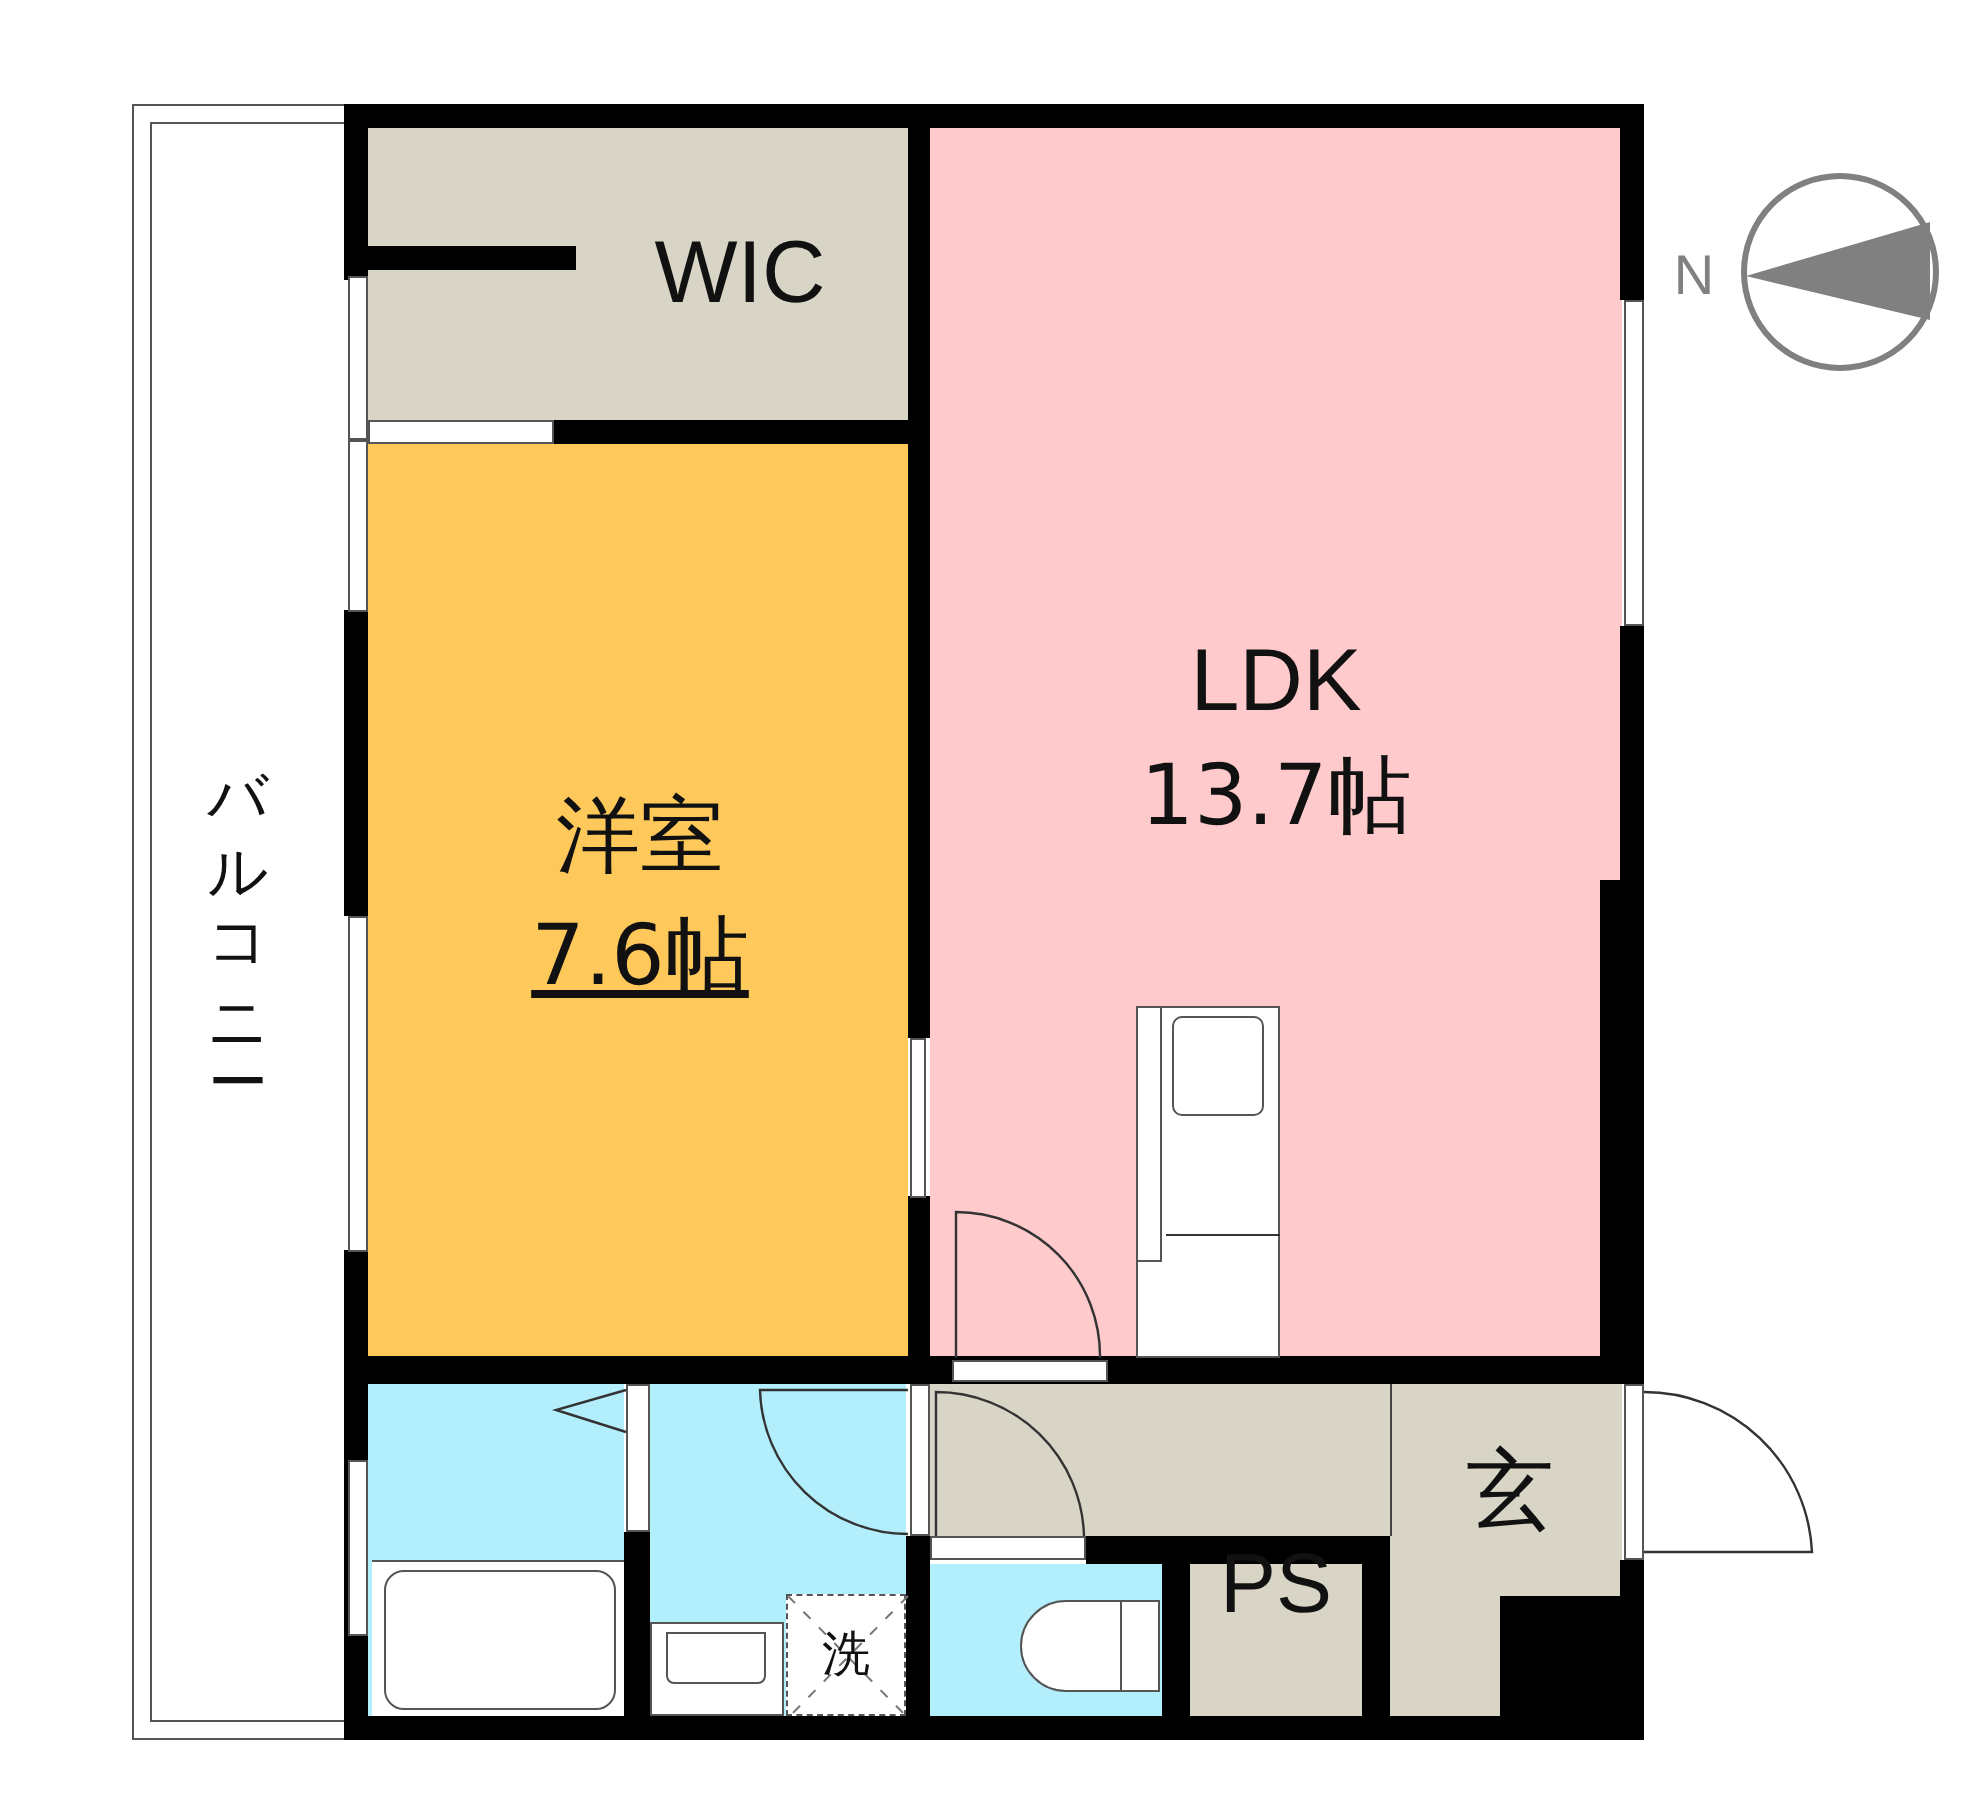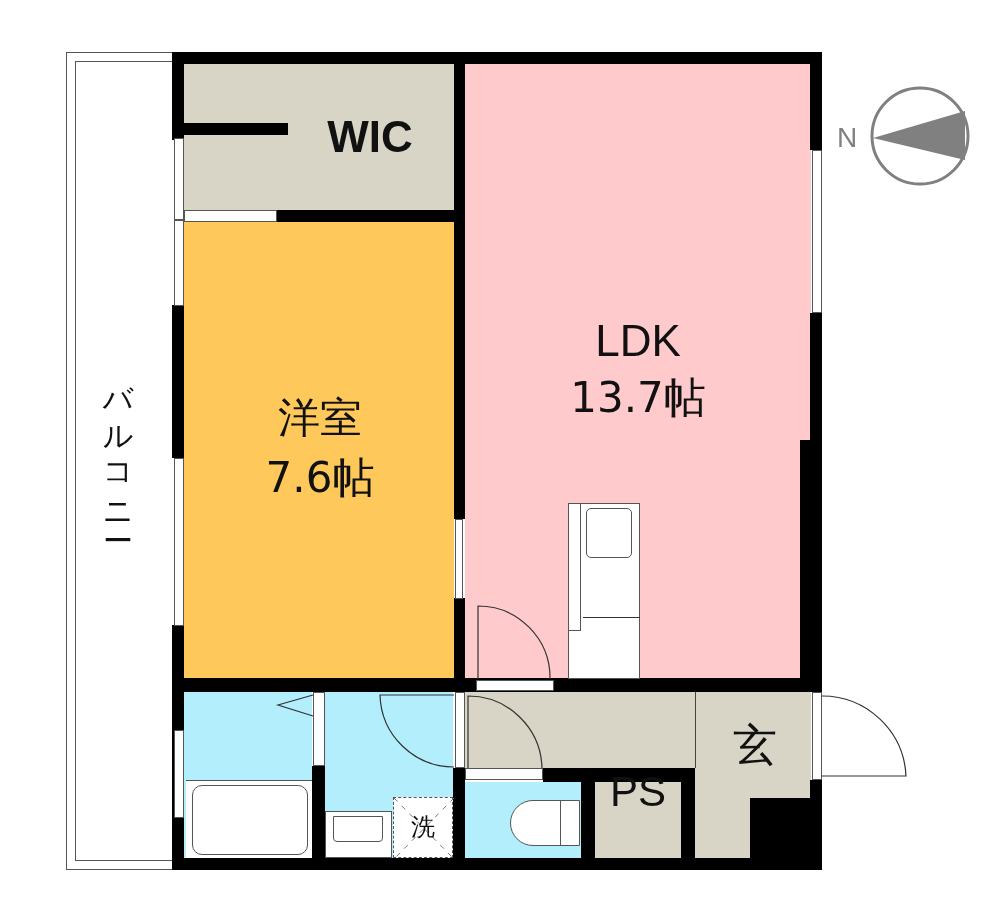--- a/index.html
+++ b/index.html
@@ -97,23 +97,23 @@
   <svg width="60" height="61" style="left:0;top:0;">
       <path d="M0 0 L60 61 M60 0 L0 61" stroke="#777" stroke-width="1" stroke-dasharray="5 6"></path>
     </svg>
 </div>
 <div class="lbl jp" style="left:400px;top:811px;width:46px;font-size:24px;">洗</div>
 
 <div class="abs" style="left:510px;top:800px;width:70px;height:46px;background:#fff;border:1px solid #555;border-radius:23px 0 0 23px;">
   <div class="abs" style="left:49px;top:0;width:1px;height:44px;background:#555;"></div>
 </div>
 
-<div class="lbl" style="left:300px;top:112px;width:140px;font-size:44px;font-weight:bold;">WIC</div>
+<div class="lbl" style="left:300px;top:112px;width:140px;font-size:44px;">WIC</div>
 <div class="lbl jp" style="left:220px;top:390px;width:200px;font-size:42px;">洋室</div>
-<div class="lbl jp" style="left:220px;top:450px;width:200px;font-size:42px;">7.6帖</div>
+<div class="lbl jp" style="left:220px;top:450px;width:200px;font-size:42px;text-decoration:underline;">7.6帖</div>
 <div class="lbl" style="left:538px;top:316px;width:200px;font-size:44px;">LDK</div>
 <div class="lbl jp" style="left:538px;top:370px;width:200px;font-size:42px;">13.7帖</div>
 <div class="lbl" style="left:595px;top:768px;width:86px;font-size:42px;">PS</div>
 <div class="lbl jp" style="left:720px;top:716px;width:70px;font-size:44px;">玄</div>
 
 <div class="lbl" style="left:832px;top:122px;width:30px;font-size:28px;color:#808080;">N</div>
 <svg style="left:868px;top:84px;" width="104" height="104">
   <circle cx="52" cy="52" r="48" fill="none" stroke="#808080" stroke-width="3"></circle>
   <path d="M5 54 L97 27 L97 76 Z" fill="#808080"></path>
 </svg>

